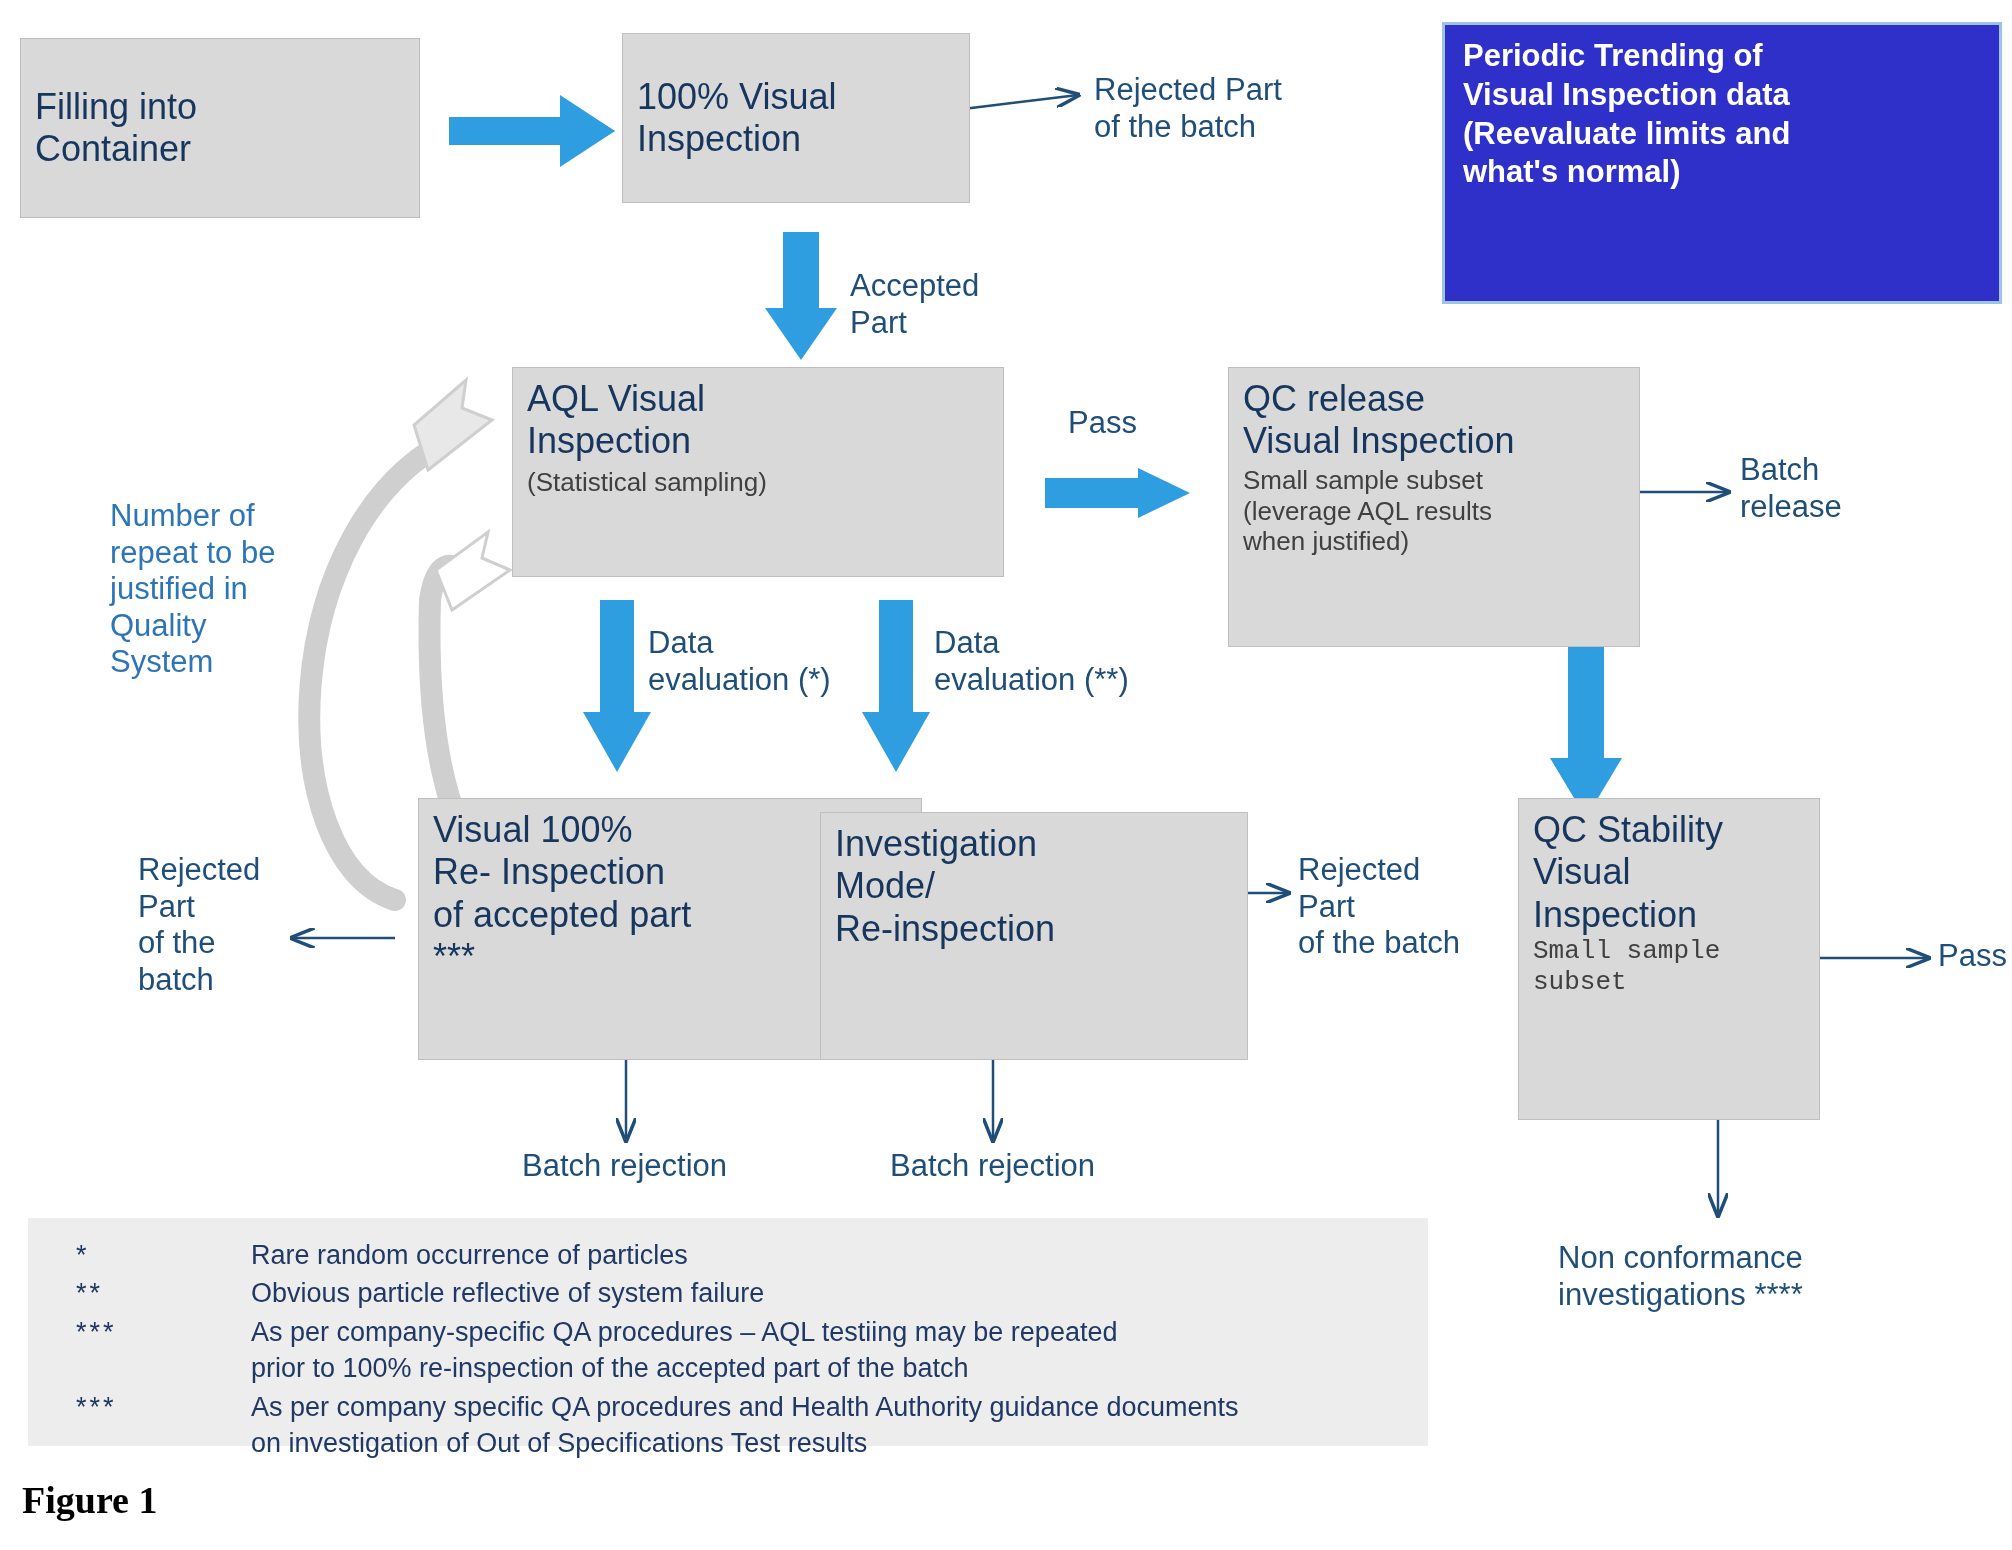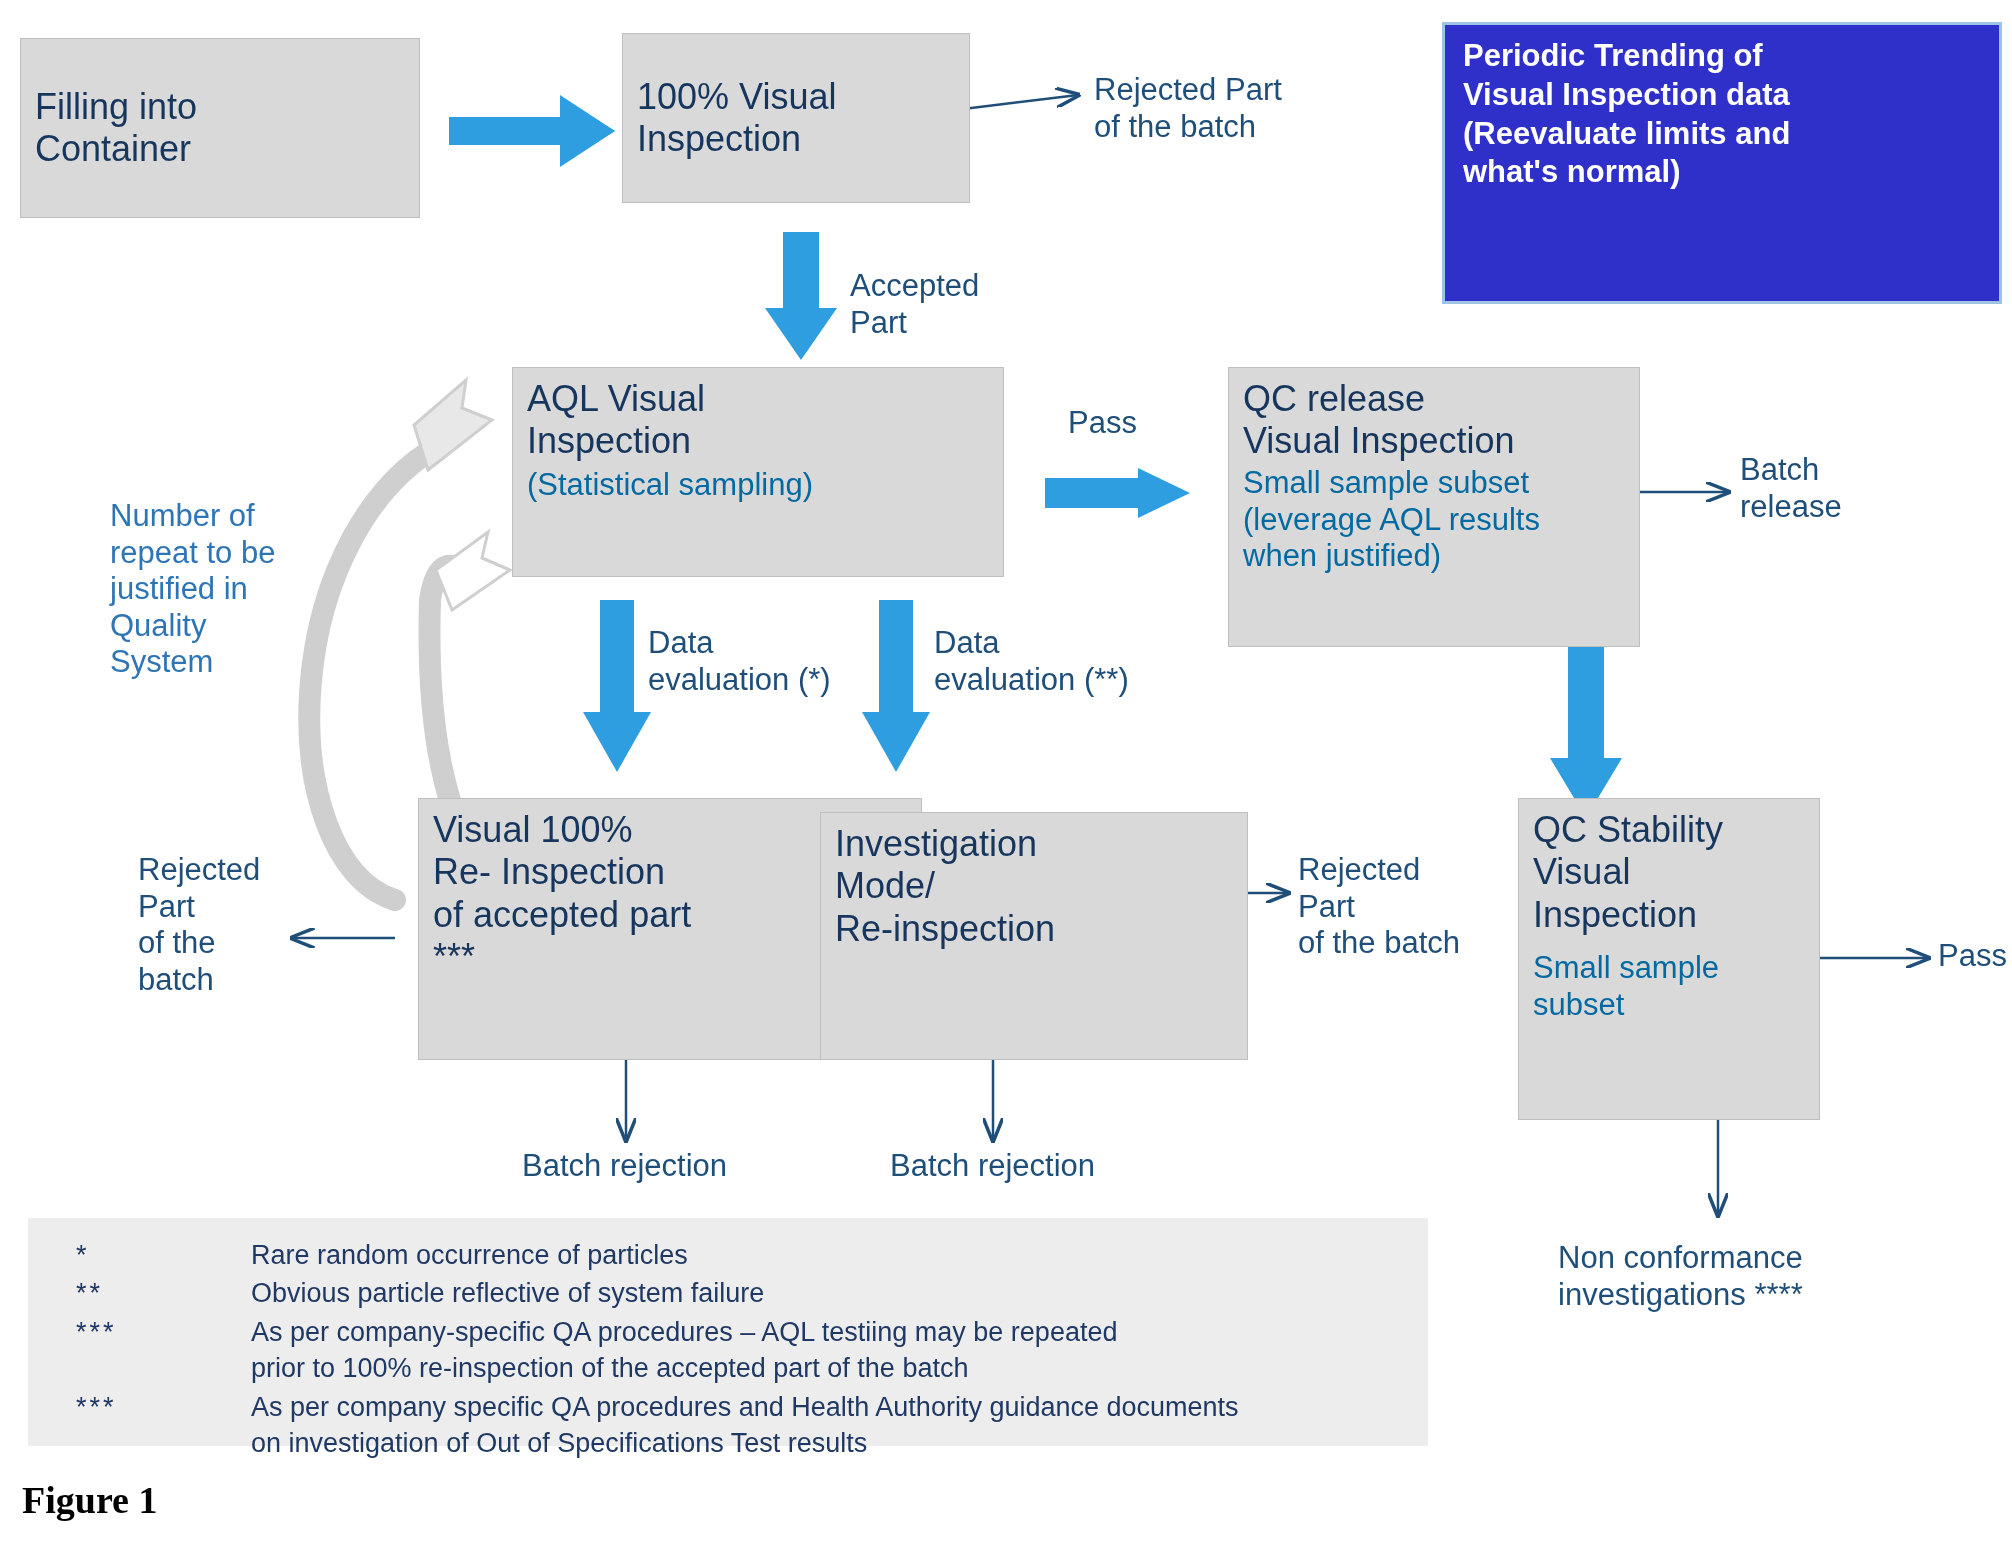--- a/index.html
+++ b/index.html
@@ -28,22 +28,22 @@
     box-sizing: border-box;
     color: #17365d;
     padding: 10px 14px;
     line-height: 1.18;
   }
   .box .t1 {
     font-size: 36px;
     color: #17365d;
   }
   .box .t2 {
-    font-size: 31px;
-    color: #0369a1;
+    font-size: 26px;
+    color: #404040;
   }
   .lbl {
     position: absolute;
     font-size: 31px;
     color: #1f4e79;
     line-height: 1.18;
   }
   .lbl.light {
     color: #2e75b6;
   }
@@ -197,21 +197,21 @@
   <div class="box" style="left:820px; top:812px; width:428px; height:248px;">
     <div class="t1" style="white-space:pre-line;">Investigation
 Mode/
 Re-inspection</div>
   </div>
 
   <div class="box" style="left:1518px; top:798px; width:302px; height:322px;">
     <div class="t1" style="white-space:pre-line;">QC Stability
 Visual
 Inspection</div>
-    <div class="t2" style="white-space:pre-line; margin-top:14px;">Small sample
+    <div class="t2" style="white-space:pre-line; margin-top:0;font-family:Liberation Mono, monospace;">Small sample
 subset</div>
   </div>
 
   <div class="trend" style="left:1442px; top:22px; width:560px; height:282px;">
     <span style="white-space:pre-line;">Periodic Trending of
 Visual Inspection data
 (Reevaluate  limits and
 what's normal)</span>
   </div>
 

